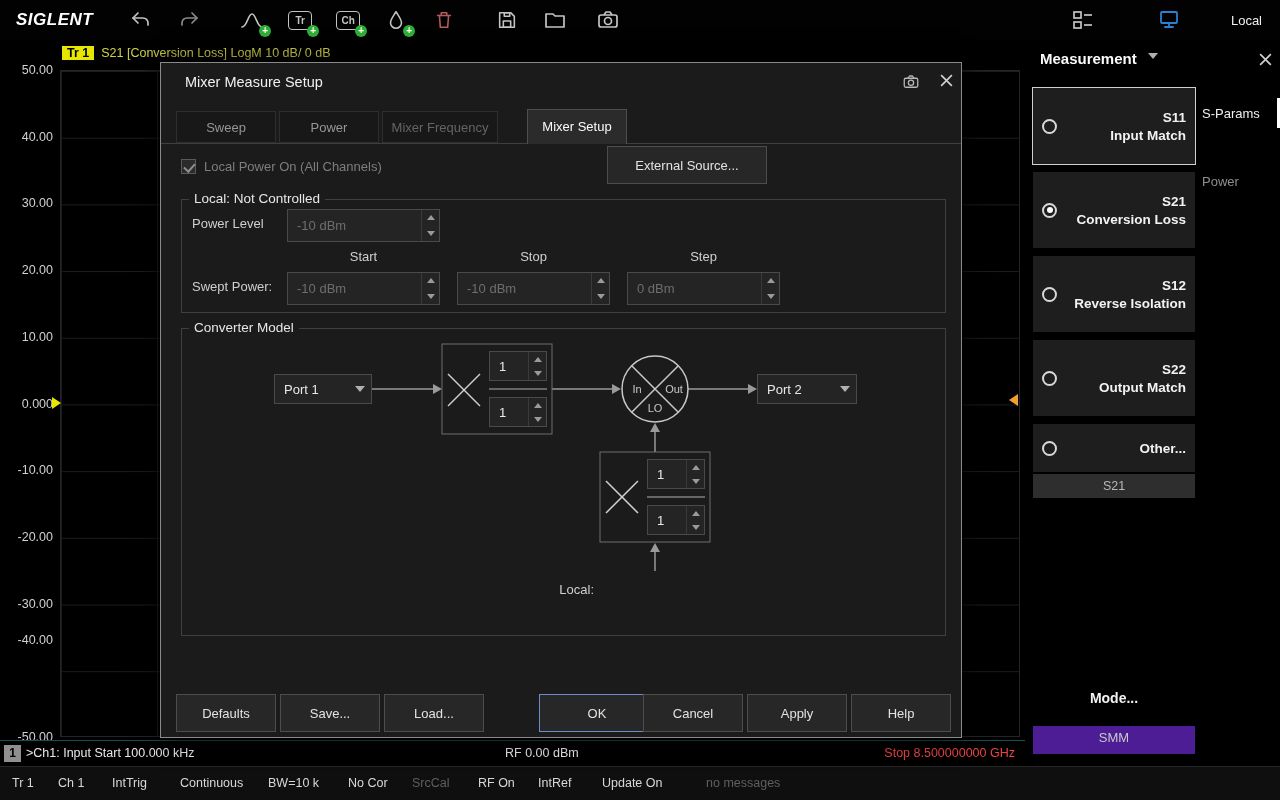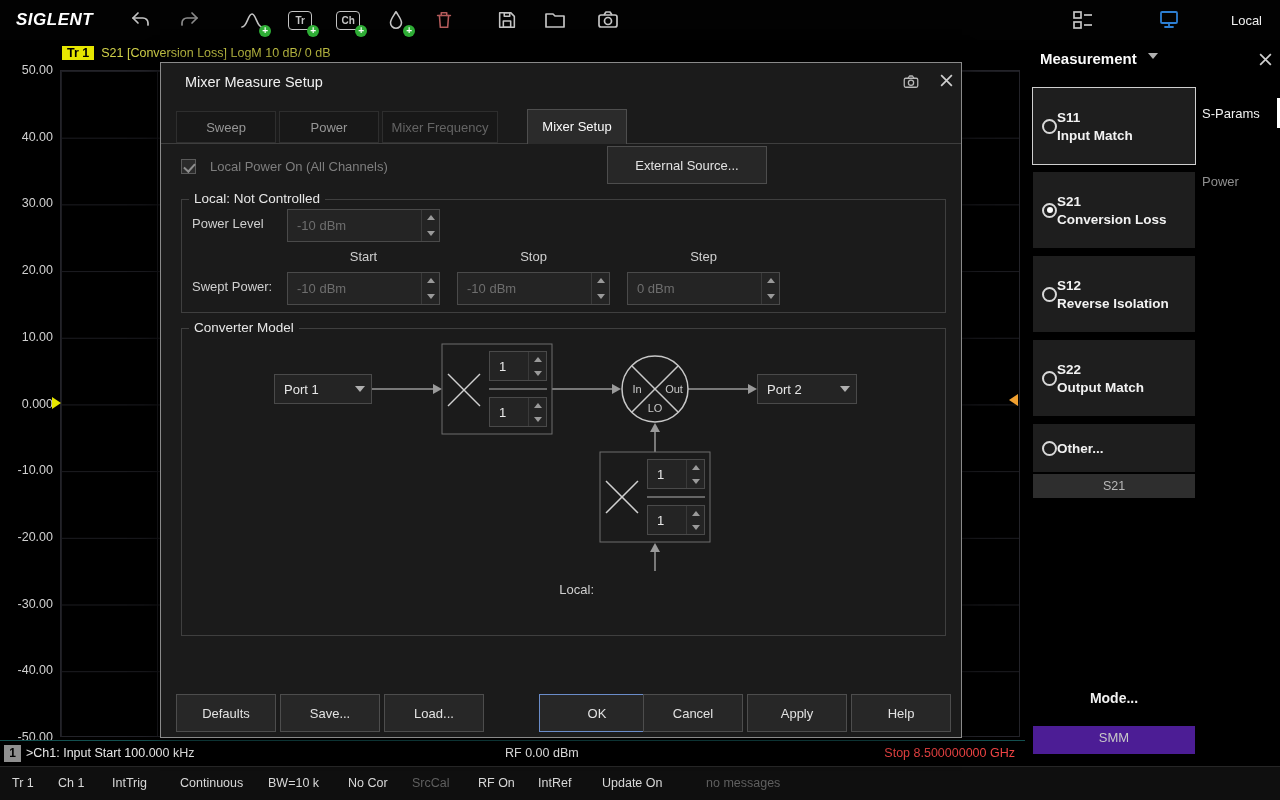--- a/index.html
+++ b/index.html
@@ -32,21 +32,21 @@
   
   .dialog{position:absolute;left:160px;top:62px;width:802px;height:676px;background:#1b1b1b;border:1px solid #8a8a8a;box-shadow:0 0 22px rgba(0,0,0,.85);z-index:5}
   .dlg-title{position:absolute;left:24px;top:11px;font-size:14.5px;color:#f0f0f0}
   .dlg-cam{position:absolute;left:740px;top:10px;cursor:pointer}
   .dlg-close{position:absolute;left:778px;top:10px;cursor:pointer}
   .tabs{position:absolute;left:0;top:46px;width:800px;height:35px}
   .tabs::after{content:"";position:absolute;left:0;bottom:0;width:100%;height:1px;background:#3e3e3e}
   .tab{position:absolute;top:2px;height:32px;line-height:32px;text-align:center;font-size:13px;background:#181818;border:1px solid #2e2e2e;color:#969696;cursor:pointer}
   .tab.dim2{color:#646464}
   .tab.active{top:0;height:35px;line-height:34px;background:#2b2b2b;border-color:#4e4e4e;border-bottom:none;color:#fafafa;z-index:2}
-  .chk{position:absolute;left:20px;top:96px;display:flex;align-items:center;gap:14px;color:#7e7e7e;font-size:13px}
+  .chk{position:absolute;left:20px;top:96px;display:flex;align-items:center;gap:8px;color:#7e7e7e;font-size:13px}
   .chk-box{position:relative;width:15px;height:15px;background:#2b2b2b;border:1px solid #5a5a5a}
   .chk-box::after{content:"";position:absolute;left:4px;top:1px;width:5px;height:9px;border-right:2px solid #8f8f8f;border-bottom:2px solid #8f8f8f;transform:rotate(42deg)}
   .btn{position:absolute;background:#272727;border:1px solid #4d4d4d;color:#e2e2e2;font-size:13px;text-align:center;cursor:pointer;font-family:"Liberation Sans",sans-serif}
   .btn.focus{border:1px solid #6a8cc9}
   .group{position:absolute;border:1px solid #3f3f3f}
   .legend{position:absolute;top:-9px;left:7px;background:#1b1b1b;padding:0 5px;color:#e6e6e6;font-size:13.5px}
   .lbl{position:absolute;color:#cfcfcf;font-size:13px;line-height:20px}
   .hdr{position:absolute;width:153px;text-align:center;color:#cfcfcf;font-size:13px}
   .spin{position:absolute;background:#242424;border:1px solid #4a4a4a;display:flex;align-items:stretch}
   .spin .val{flex:1;padding-left:9px;font-size:13px;color:#e8e8e8;display:flex;align-items:center}
@@ -64,21 +64,21 @@
   
   .sidebar{position:absolute;left:1028px;top:40px;width:252px;height:726px;background:#000}
   .sb-title{position:absolute;left:12px;top:10px;font-size:15px;font-weight:bold;color:#fafafa}
   .sb-caret{position:absolute;left:120px;top:19px}
   .sb-close{position:absolute;left:230px;top:12px;cursor:pointer}
   .sb-item{position:absolute;left:5px;width:162px;height:76px;background:#1e1e1e;display:flex;align-items:center;padding:0 9px;cursor:pointer}
   .sb-item.focused{outline:1px solid #cfcfcf}
   .sb-item.short{height:48px}
   .radio{position:relative;width:15px;height:15px;border:2px solid #d8d8d8;border-radius:50%;flex:none}
   .sb-item.selected .radio::after{content:"";position:absolute;inset:2.5px;background:#fff;border-radius:50%}
-  .sb-lines{flex:1;text-align:left;display:flex;flex-direction:column;gap:3px;font-weight:bold;font-size:13.5px;color:#f2f2f2}
+  .sb-lines{flex:1;text-align:right;display:flex;flex-direction:column;gap:3px;font-weight:bold;font-size:13.5px;color:#f2f2f2}
   .sb-sub{position:absolute;left:5px;width:162px;height:24px;background:#2e2e2e;color:#b8b8b8;font-size:12.5px;text-align:center;line-height:24px;cursor:pointer}
   .sb-l2{position:absolute;left:174px;font-size:13px;cursor:pointer}
   .thumb{position:absolute;left:249px;top:58px;width:3px;height:30px;background:#fff}
   .mode-lbl{position:absolute;left:5px;top:650px;width:162px;text-align:center;font-weight:bold;font-size:14px;color:#f2f2f2;cursor:pointer}
   .mode-val{position:absolute;left:5px;top:686px;width:162px;height:28px;background:#4c1d95;color:#c8c8c8;font-size:13px;text-align:center;line-height:24px;cursor:pointer}
 
   
   .status{position:absolute;left:0;top:740px;width:1025px;height:26px;border-top:1px solid #135050}
   .ch-badge{position:absolute;left:4px;top:4px;width:17px;height:17px;background:#8f8f8f;color:#000;font-size:12px;font-weight:bold;text-align:center;line-height:17px}
   .st-left{position:absolute;left:26px;top:5px;font-size:12.5px;color:#e8e8e8}
@@ -182,21 +182,21 @@
 
   <span class="ytick" style="top:62px">50.00</span>
   <span class="ytick" style="top:129px">40.00</span>
   <span class="ytick" style="top:195px">30.00</span>
   <span class="ytick" style="top:262px">20.00</span>
   <span class="ytick" style="top:329px">10.00</span>
   <span class="ytick" style="top:396px">0.000</span>
   <span class="ytick" style="top:462px">-10.00</span>
   <span class="ytick" style="top:529px">-20.00</span>
   <span class="ytick" style="top:596px">-30.00</span>
-  <span class="ytick" style="top:662px">-40.00</span>
+  <span class="ytick" style="top:632px">-40.00</span>
   <span class="ytick" style="top:729px">-50.00</span>
   <div class="plot"></div>
   <span class="ref-left"></span>
   <span class="ref-right"></span>
 
   <div class="dialog">
     <span class="dlg-title">Mixer Measure Setup</span>
     <span class="dlg-cam">
       <svg width="20" height="18" viewBox="0 0 24 24" fill="none" stroke="#b8b8b8" stroke-width="1.7" stroke-linejoin="round">
           <rect x="3" y="7" width="18" height="12" rx="2"></rect>

